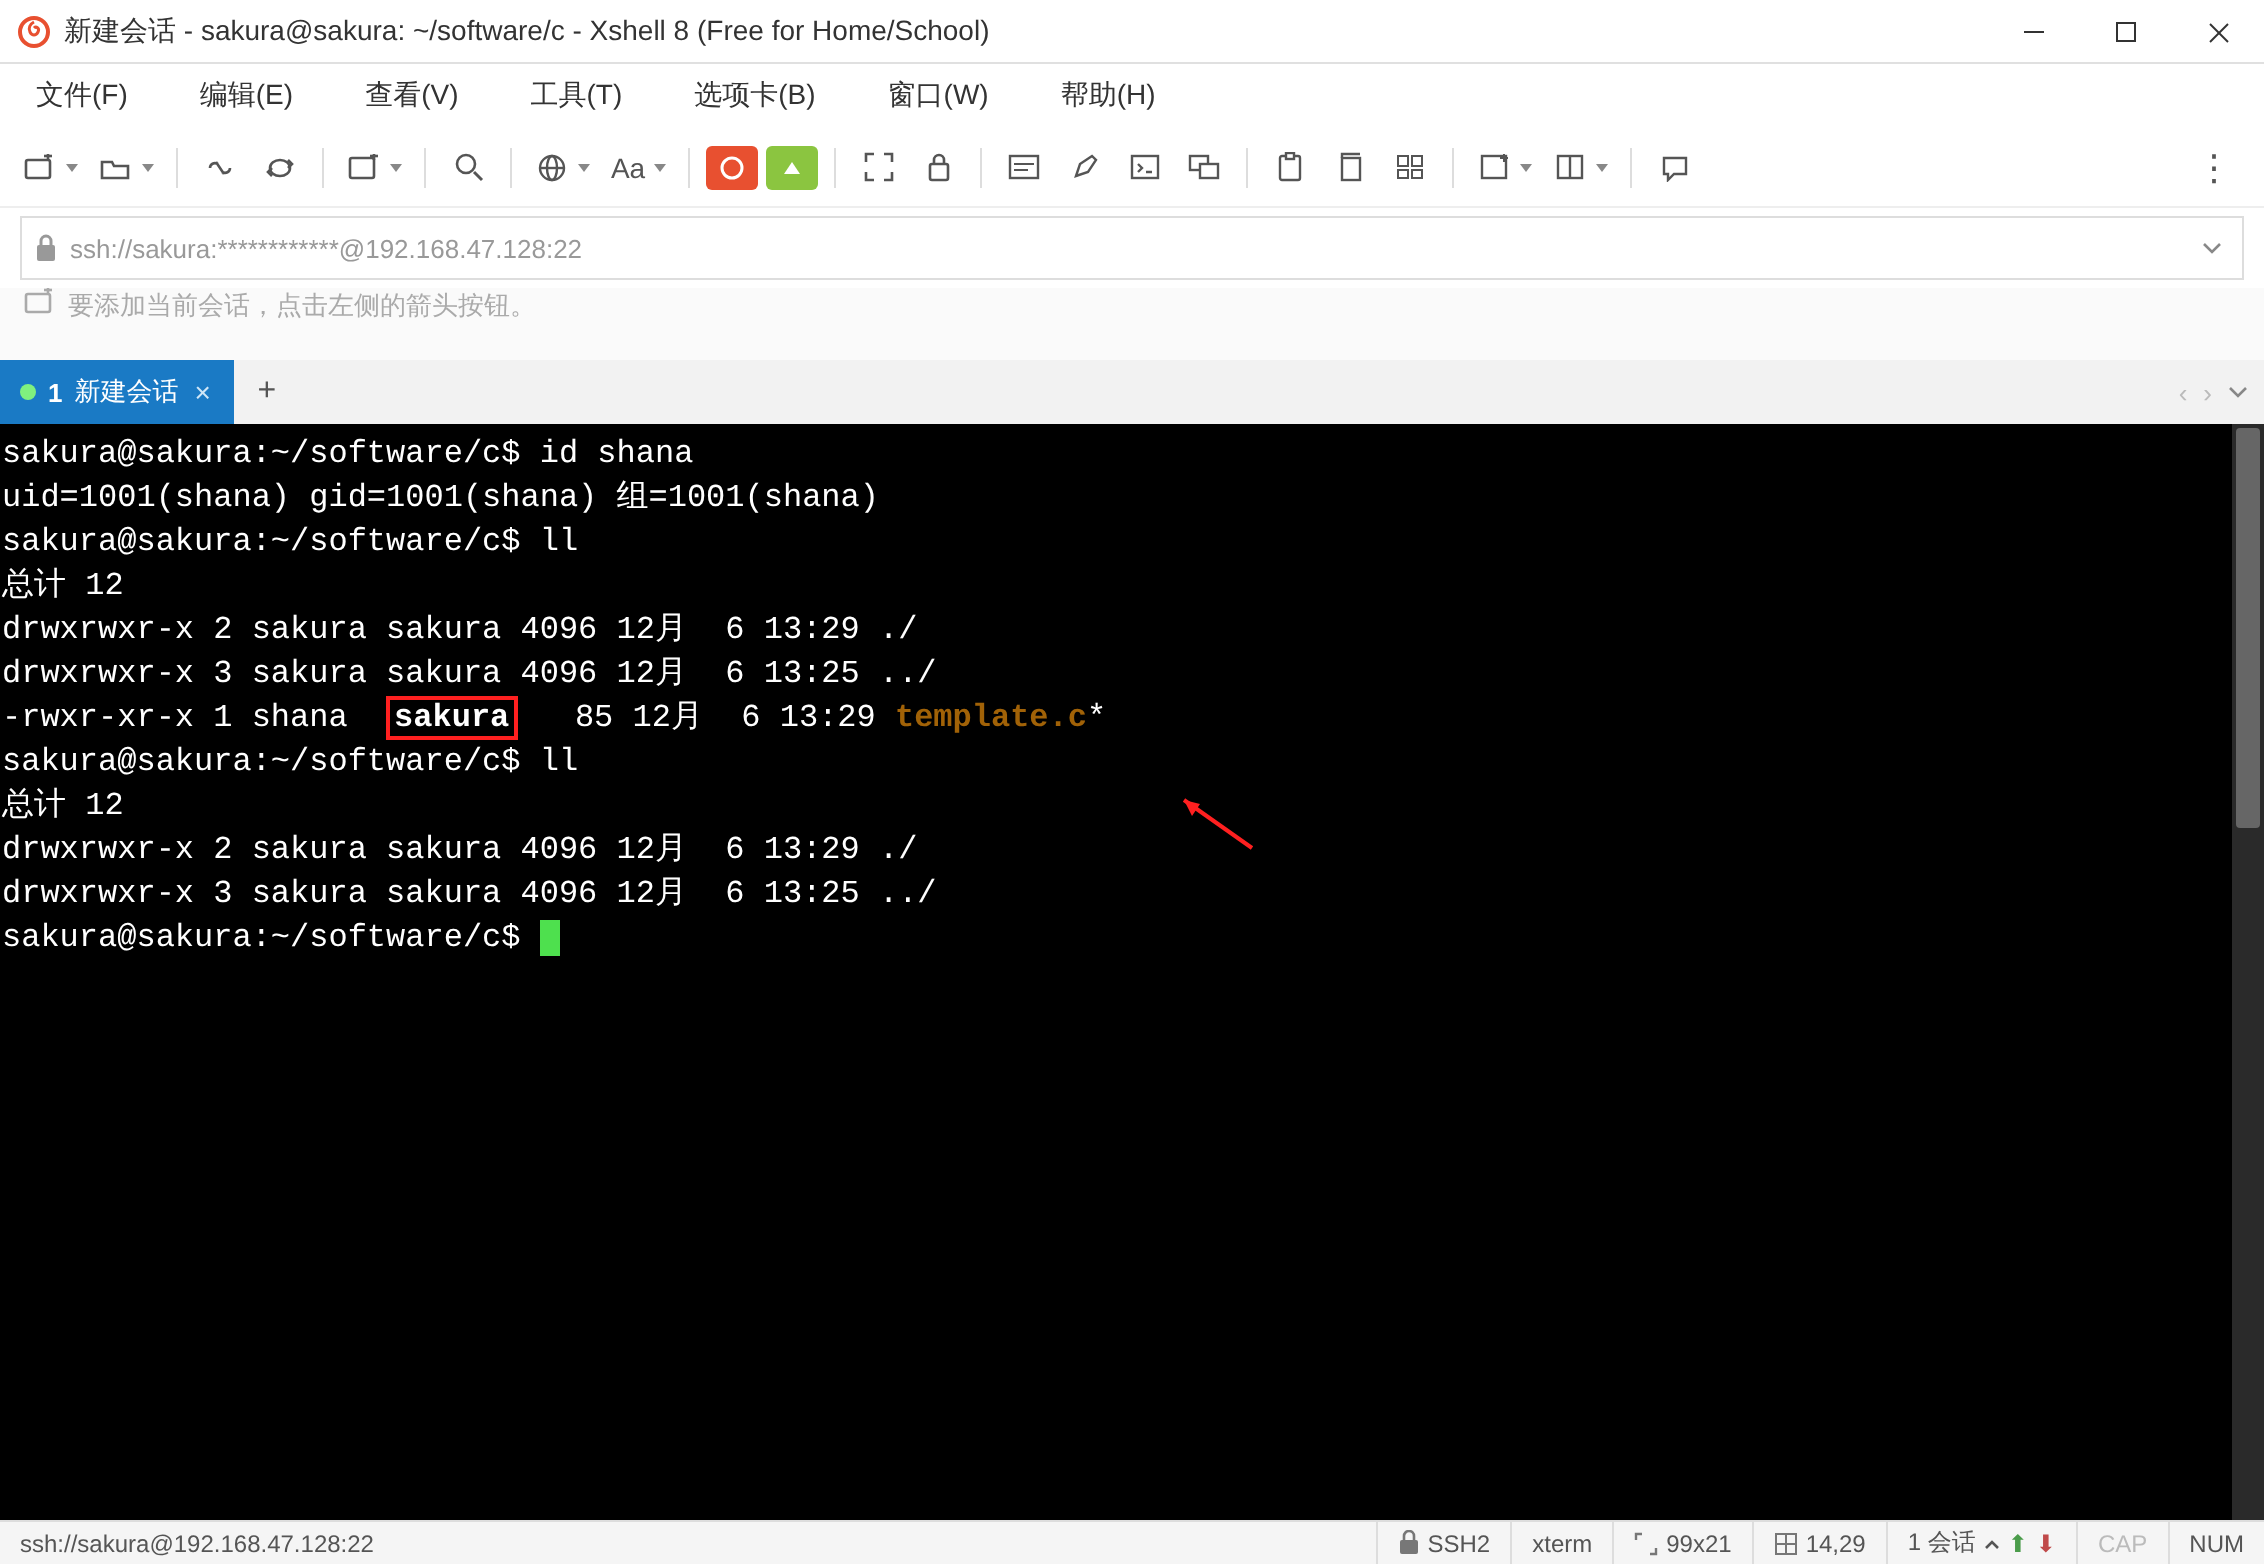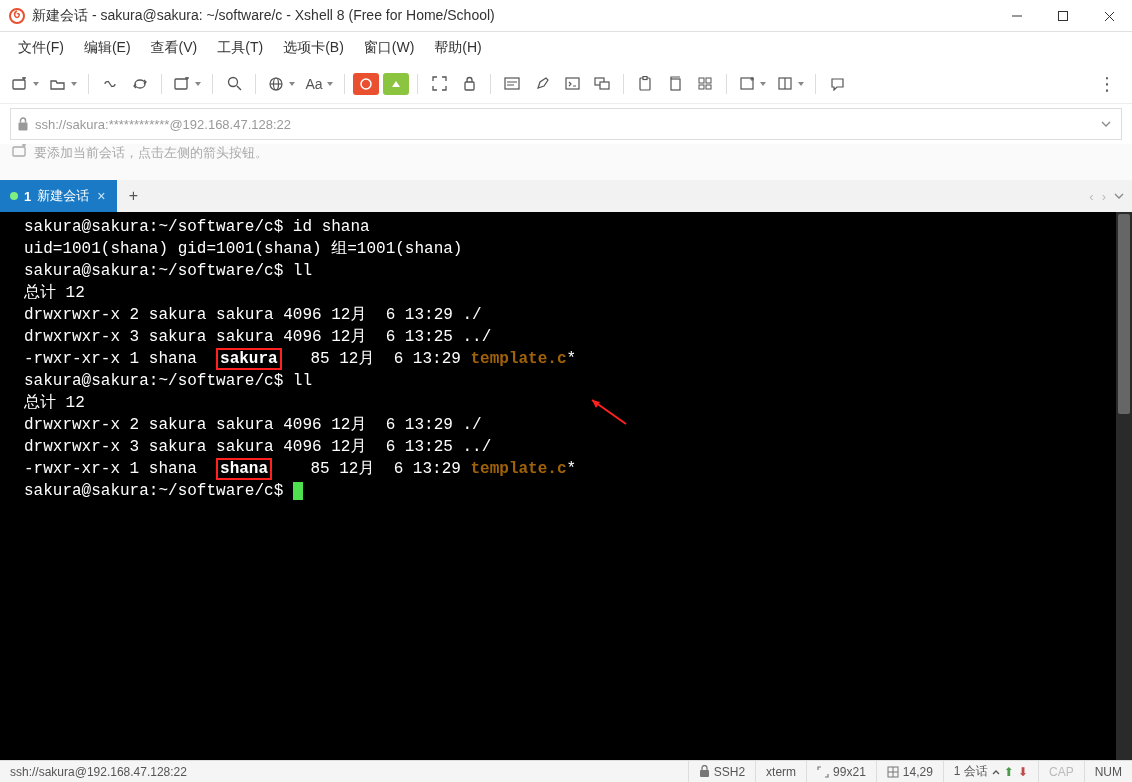--- a/index.html
+++ b/index.html
@@ -2,42 +2,42 @@
 <html><head>
 <meta charset="utf-8">
 <style>
 * { margin: 0; padding: 0; box-sizing: border-box; }
 body { font-family: "Microsoft YaHei", "Segoe UI", sans-serif; font-size: 13px; background: #fff; width: 1132px; height: 782px; overflow: hidden; display: flex; flex-direction: column; }
 .titlebar { height: 32px; display: flex; align-items: center; padding: 0 0 0 8px; background: #fff; border-bottom: 1px solid #e0e0e0; }
 .titlebar .logo { width: 18px; height: 18px; margin-right: 6px; display:flex; align-items:center; justify-content:center;}
 .titlebar .title { flex: 1; font-size: 14px; color: #333; }
 .winbtns { display: flex; height: 100%; }
 .winbtn { width: 46px; height: 32px; display: flex; align-items: center; justify-content: center; cursor: pointer; color:#333;}
-.menubar { height: 32px; display: flex; align-items: center; padding: 0 8px; gap: 0; background: #fff; }
+.menubar { height: 32px; display: flex; align-items: center; padding: 0 8px; gap: 16px; background: #fff; }
 .menuitem { padding: 4px 10px; cursor: pointer; font-size: 14px; color: #333; }
 .toolbar { height: 40px; display: flex; align-items: center; padding: 0 8px; gap: 4px; background: #fff; border-bottom: 1px solid #eee; }
 .tbtn { min-width: 26px; height: 26px; display: flex; align-items: center; justify-content: center; cursor: pointer; border-radius: 3px; color:#555; position:relative;}
 .tbtn.with-dd { padding-right: 10px; min-width:34px;}
 .tbtn.with-dd::after { content:""; position:absolute; right:3px; top:50%; width:0;height:0;border-left:3px solid transparent;border-right:3px solid transparent;border-top:4px solid #888; transform:translateY(-50%);}
 .sep { width: 1px; height: 20px; background: #ddd; margin: 0 4px; }
 .dots { margin-left: auto; font-size: 18px; cursor: pointer; padding: 0 8px; color:#555;}
 .addressbar { height: 32px; margin: 4px 10px; display: flex; align-items: center; border: 1px solid #ddd; background: #fff; padding: 0 6px; }
 .addressbar .lock { color: #888; margin-right: 6px; }
 .addressbar .url { flex: 1; color: #999; font-size: 13px; }
 .addressbar .dd { color: #888; cursor: pointer; padding:0 4px;}
 .hintbar { height: 36px; display: flex; align-items: flex-start; padding: 0 12px; color: #aaa; font-size: 13px; gap:6px; background:#fafafa;}
 .tabbar { height: 32px; display: flex; align-items: stretch; background: #f2f2f2; position:relative;}
 .tab { display: flex; align-items: center; padding: 0 10px; background: #1a7ac5; color: #fff; font-size: 13px; cursor:pointer; gap:6px;}
 .tab .dot { width: 8px; height: 8px; border-radius: 50%; background: #7ff07f; }
 .tab .num { font-weight:bold;}
 .tab .close { color: #cfe6f7; cursor: pointer; font-size:14px; padding:0 2px;}
 .addtab { width: 32px; display: flex; align-items: center; justify-content: center; font-size: 16px; cursor: pointer; color:#555;}
 .tabnav { margin-left: auto; display: flex; align-items: center; padding: 0 8px; gap: 8px; color: #bbb; }
 .tabnav span{cursor:pointer;}
-.terminal { flex: 1; background: #000; color: #fff; font-family: "Consolas", "Courier New", monospace; font-size: 16px; line-height: 22px; padding: 4px 24px; position: relative; overflow:hidden;}
+.terminal { flex: 1; background: #000; color: #fff; font-family: "Consolas", "Courier New", monospace; font-size: 16px; line-height: 22px; padding: 4px 1px; position: relative; overflow:hidden;}
 .terminal .line { white-space: pre; }
 .prompt { color: #fff; }
 .green { color: #a16207; font-weight: bold; }
 .box { border: 2px solid #ff2020; padding: 0 2px; font-weight: bold; }
 .cursor { display: inline-block; width: 10px; height: 18px; background: #4ee04e; vertical-align: middle; }
 .arrow { position: absolute; pointer-events:none;}
 .vscroll { position: absolute; right: 0; top: 0; width: 16px; height: 100%; background: #2a2a2a; }
 .vscroll .thumb { position: absolute; left: 2px; width: 12px; background: #666; border-radius:2px;}
 .statusbar { height: 22px; display: flex; align-items: center; background: #f5f5f5; border-top: 1px solid #ddd; font-size: 12px; color: #555; }
 .statusbar .cell { padding: 12px 10px; border-right: 1px solid #ddd; height: 100%; display: flex; align-items: center; gap:4px;}
@@ -279,21 +279,20 @@
   <div class="line">uid=1001(shana) gid=1001(shana) 组=1001(shana)</div>
   <div class="line"><span class="prompt">sakura@sakura:~/software/c$</span> <span>ll</span></div>
   <div class="line">总计 12</div>
   <div class="line">drwxrwxr-x 2 sakura sakura 4096 12月  6 13:29 ./</div>
   <div class="line">drwxrwxr-x 3 sakura sakura 4096 12月  6 13:25 ../</div>
   <div class="line"><span>-rwxr-xr-x 1 shana  </span><span class="box">sakura</span><span>   85 12月  6 13:29 </span><span class="green">template.c</span><span>*</span></div>
   <div class="line"><span class="prompt">sakura@sakura:~/software/c$</span> <span>ll</span></div>
   <div class="line">总计 12</div>
   <div class="line">drwxrwxr-x 2 sakura sakura 4096 12月  6 13:29 ./</div>
   <div class="line">drwxrwxr-x 3 sakura sakura 4096 12月  6 13:25 ../</div>
-  <div class="line"><span>-rwxr-xr-x 1 shana  </span><span class="box">shana</span><span>    85 12月  6 13:29 </span><span class="green">template.c</span><span>*</span></div>
   <div class="line"><span class="prompt">sakura@sakura:~/software/c$</span> <span class="cursor"></span></div>
 
   <svg class="arrow" style="left:588px; top:184px;" width="40" height="30">
       <line x1="38" y1="28" x2="4" y2="4" stroke="#ff2020" stroke-width="2"></line>
       <path d="M4 4 L12 6 L8 12 Z" fill="#ff2020"></path>
     </svg>
 
   <div class="vscroll">
     <div class="thumb" style="top:2px; height:200px;"></div>
   </div>

